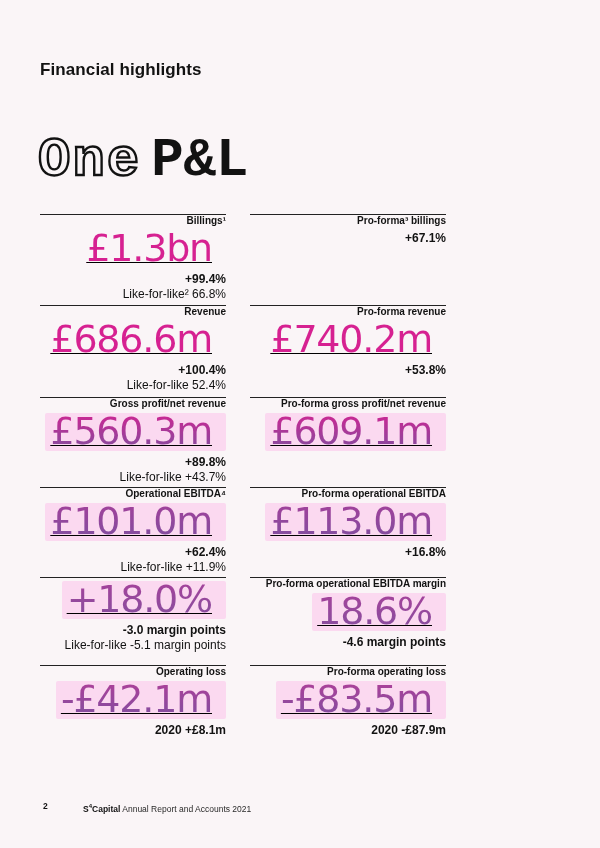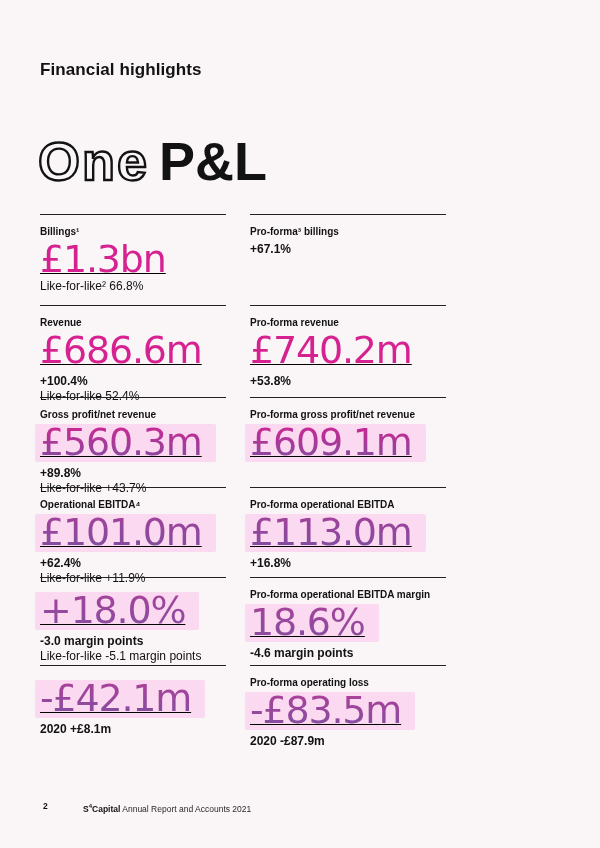--- a/index.html
+++ b/index.html
@@ -14,41 +14,42 @@
     background:#faf5f7;
     overflow:hidden;
   }
   .section-title{
     position:absolute;left:40px;top:60px;
     font-size:17px;font-weight:700;color:#121212;
     letter-spacing:0.1px;
   }
   .headline{
     position:absolute;left:38px;top:134px;
-    font-family:Liberation Sans, sans-serif;
+    font-family:Liberation Mono, monospace;
     font-size:54px;font-weight:800;line-height:1;
     color:#121212;letter-spacing:0px;white-space:nowrap;
   }
   .headline-outline{
     color:#faf5f7;
     -webkit-text-stroke:2.4px #121212;
     letter-spacing:2px;
     margin-right:10px;
   }
   .metrics-grid{
     position:absolute;left:40px;top:214px;
     display:grid;
     grid-template-columns:186px 196px;
     grid-template-rows:91px 92px 90px 90px 88px 90px;
     column-gap:24px;
   }
   .cell{
     border-top:1px solid #222;
-    padding-top:11px;
+    padding-top:0;
     box-sizing:border-box;
+    text-align:right;
   }
   .cell-label{
     font-size:10px;font-weight:700;color:#121212;
     line-height:12px;white-space:nowrap;
     letter-spacing:0px;
   }
   .value-wrap{
     display:inline-block;
     margin-top:3px;margin-left:-5px;
     padding:0px 14px 2px 5px;
@@ -91,20 +92,21 @@
 
   <div class="headline">
     <span class="headline-outline">One</span><span class="headline-solid">P&amp;L</span>
   </div>
 
   <div class="metrics-grid">
 
     <div class="cell" style="--ctop: #d62191; --cbot: #d62191; --hl: transparent;">
       <div class="cell-label">Billings¹</div>
       <div class="value-wrap"><span class="value-text">£1.3bn</span></div>
+      <div class="line line1">+99.4%</div>
       <div class="line line2">Like-for-like² 66.8%</div>
     </div>
     <div class="cell" style="--ctop: #d62191; --cbot: #d62191; --hl: transparent;">
       <div class="cell-label">Pro-forma³ billings</div>
       <div class="line line1">+67.1%</div>
     </div>
 
     <div class="cell" style="--ctop: #d62191; --cbot: #d62191; --hl: transparent;">
       <div class="cell-label">Revenue</div>
       <div class="value-wrap"><span class="value-text">£686.6m</span></div>
@@ -145,20 +147,21 @@
       <div class="line line1">-3.0 margin points</div>
       <div class="line line2">Like-for-like -5.1 margin points</div>
     </div>
     <div class="cell" style="--ctop: #a8409a; --cbot: #84509f; --hl: #fbd9f0;">
       <div class="cell-label">Pro-forma operational EBITDA margin</div>
       <div class="value-wrap"><span class="value-text">18.6%</span></div>
       <div class="line line1">-4.6 margin points</div>
     </div>
 
     <div class="cell" style="--ctop: #b23e98; --cbot: #7d50a0; --hl: #fbd9f0;">
+      <div class="cell-label">Operating loss</div>
       <div class="value-wrap"><span class="value-text">-£42.1m</span></div>
       <div class="line line1">2020 +£8.1m</div>
     </div>
     <div class="cell" style="--ctop: #b23e98; --cbot: #7d50a0; --hl: #fbd9f0;">
       <div class="cell-label">Pro-forma operating loss</div>
       <div class="value-wrap"><span class="value-text">-£83.5m</span></div>
       <div class="line line1">2020 -£87.9m</div>
     </div>
 
   </div>

